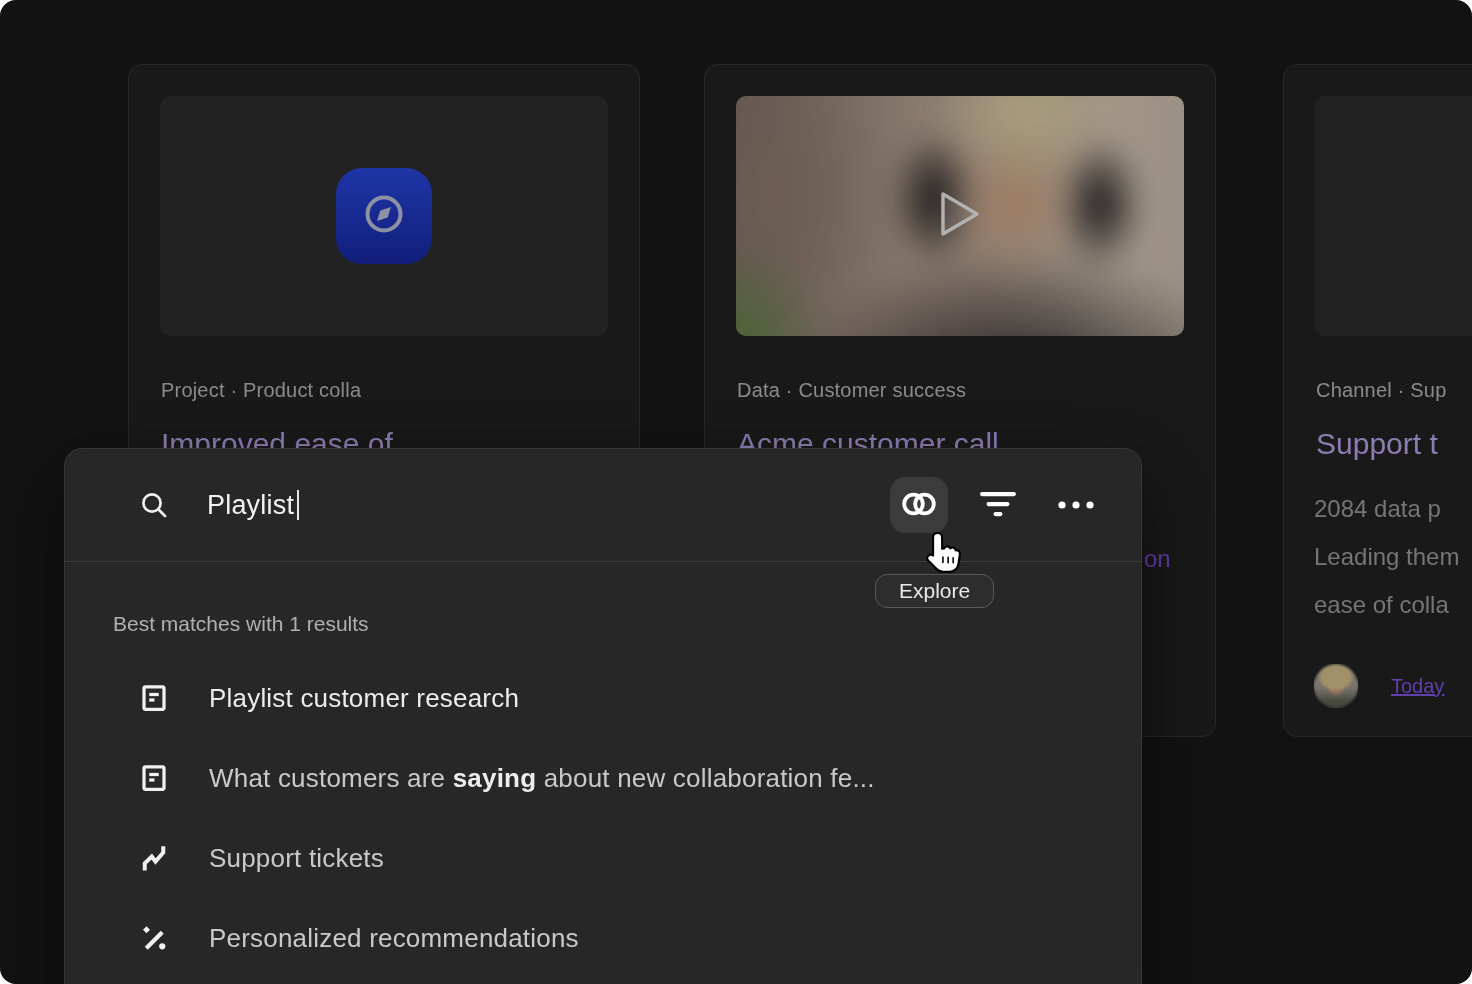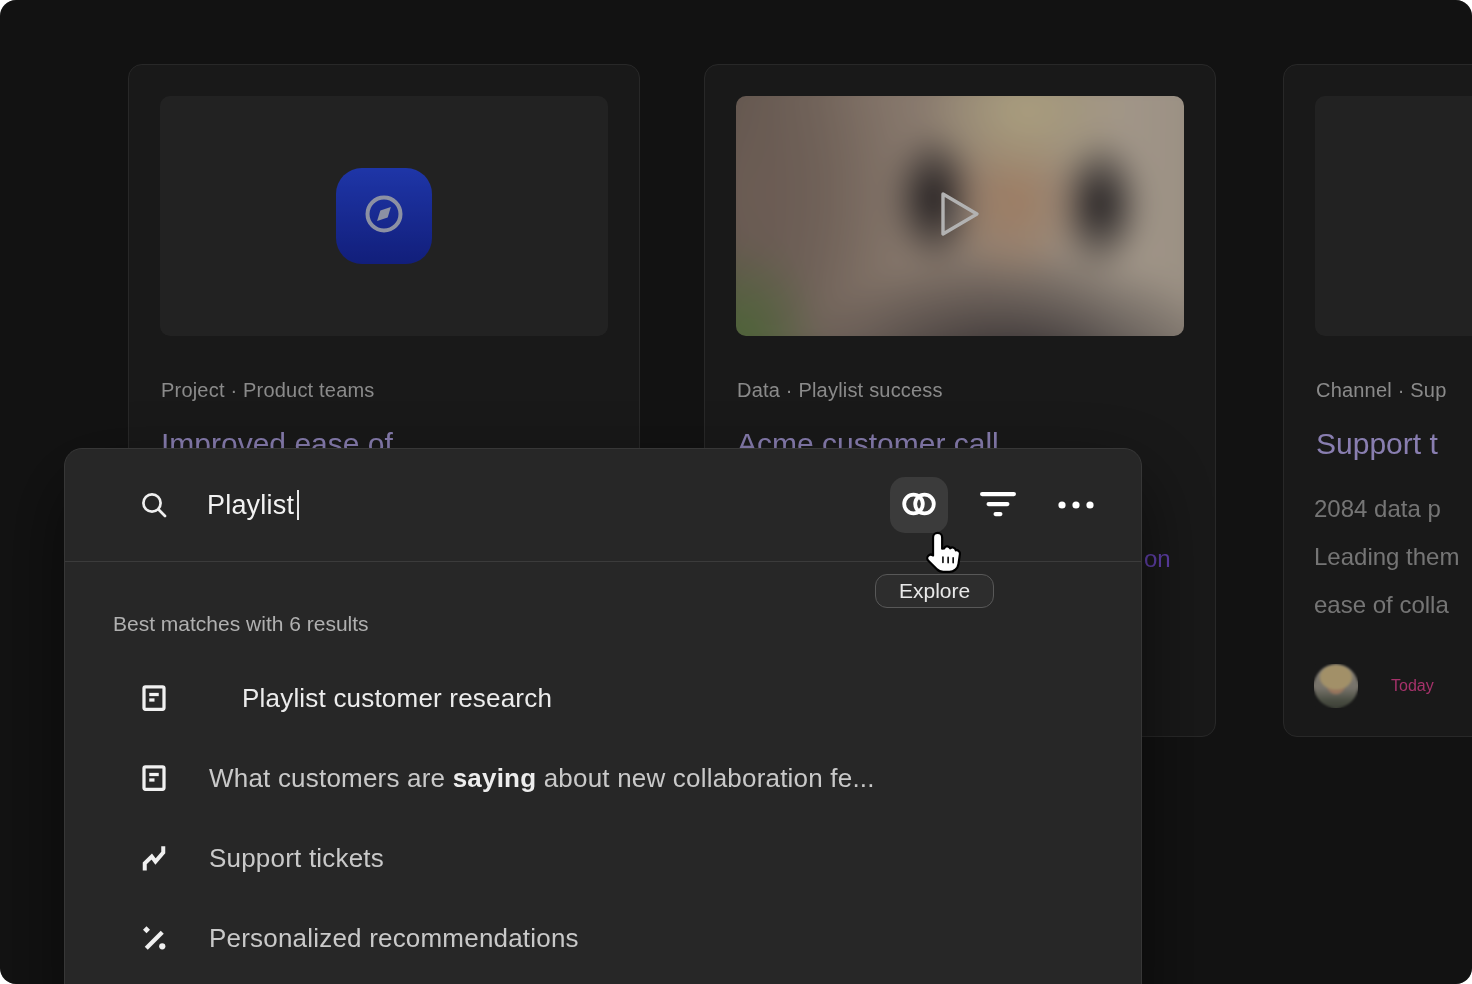--- a/index.html
+++ b/index.html
@@ -40,21 +40,21 @@
 
   .body-lines { position:absolute; left:30px; top:420px; font-size:24px; line-height:48px;
                 color:#a8a8a8; white-space:nowrap; }
   .meta-row { position:absolute; left:30px; top:598px; height:46px; display:flex; align-items:center; gap:33px; }
   .avatar { width:44px; height:44px; border-radius:50%; overflow:hidden; position:relative;
     background:
       radial-gradient(26px 20px at 50% 30%, #e8cf96 0 58%, rgba(232,207,150,0) 66%),
       radial-gradient(15px 17px at 50% 44%, #d8a886 0 58%, rgba(216,168,134,0) 70%),
       linear-gradient(180deg,#bab4a7 0%,#aaa498 55%,#6b7060 82%,#575b4e 100%); }
   .avatar::after { content:""; position:absolute; inset:0; backdrop-filter:blur(1px); }
-  .meta-time { font-size:16px; color:#ec4899; }
+  .meta-time { font-size:20px; color:#8b5cf6;text-decoration:underline; }
 
   
   .scrim { position:absolute; inset:0; background:rgba(0,0,0,0.30); }
 
   
   .panel { position:absolute; left:64px; top:448px; width:1078px; height:580px; box-sizing:border-box;
            background:#272727; border:1px solid #373737; border-radius:18px;
            box-shadow:0 30px 80px rgba(0,0,0,.55); }
   .search-row { display:flex; align-items:center; height:112px; padding:0 46px 0 74px; }
   .q-icon { display:flex; margin-right:38px; }
@@ -66,21 +66,21 @@
   .filter-btn { width:38px; margin-right:40px; }
   .more-btn { width:38px; }
   .divider { position:absolute; left:0; right:0; top:112px; height:1px; background:#3b3b3b; }
 
   .results { position:absolute; left:0; right:0; top:113px; }
   .results-label { margin:50px 0 0 48px; font-size:21px; line-height:24px; color:#b0b0b0; }
   .rows { margin-top:22px; }
   .row { display:flex; align-items:center; height:80px; padding-left:74px; cursor:pointer; }
   .row-icon { width:30px; margin-right:40px; display:flex; }
   .row-text { font-size:26px; color:#c9c9c9; letter-spacing:.2px; white-space:nowrap; }
-  .row-text.bright { color:#ececec;margin-left:33px; }
+  .row-text.bright { color:#ececec; }
   .match { color:#ededed; font-weight:600; }
 
   
   .tooltip { position:absolute; left:875px; top:574px; height:34px; padding:0 23px; box-sizing:border-box;
              display:flex; align-items:center; background:#2d2d2d; border:1.5px solid #585858;
              border-radius:12px; font-size:21px; color:#e8e8e8; }
   .cursor { position:absolute; left:923px; top:531px; pointer-events:none; }
 </style>
 </head>
 <body>
@@ -91,34 +91,34 @@
     <div class="thumb">
       <div class="app-icon">
         <span>
           <svg width="46" height="46" viewBox="0 0 24 24">
             <circle cx="12" cy="12" r="8.6" fill="none" stroke="#c9d0ea" stroke-width="2.1"></circle>
             <path d="M8.4 15.6 L13.9 13.8 L15.6 8.4 L10.1 10.2 Z" fill="#c9d0ea"></path>
           </svg>
         </span>
       </div>
     </div>
-    <div class="category">Project · Product teams</div>
+    <div class="category">Project · Product colla</div>
     <div class="cardtitle">Improved ease of</div>
   </div>
 
   <div class="card card-video">
     <div class="thumb">
       <div class="photo"></div>
       <span class="play">
         <svg width="42" height="48" viewBox="0 0 42 48">
           <path d="M4 4 L38 24 L4 44 Z" fill="rgba(255,255,255,0.15)" stroke="#ffffff" stroke-width="3.4" stroke-linejoin="round"></path>
         </svg>
       </span>
     </div>
-    <div class="category">Data · Playlist success</div>
+    <div class="category">Data · Customer success</div>
     <div class="cardtitle">Acme customer call</div>
     <div class="frag-on">on</div>
   </div>
 
   <div class="card card-channel">
     <div class="thumb"></div>
     <div class="category">Channel · Sup</div>
     <div class="cardtitle">Support t</div>
     <div class="body-lines">
       <div>2084 data p</div>
@@ -168,21 +168,21 @@
             <circle cx="5" cy="5" r="3.6"></circle>
               <circle cx="19" cy="5" r="3.6"></circle>
               <circle cx="33" cy="5" r="3.6"></circle>
           </svg>
         </span>
       </button>
     </div>
     <div class="divider"></div>
 
     <div class="results">
-      <div class="results-label">Best matches with 6 results</div>
+      <div class="results-label">Best matches with 1 results</div>
       <div class="rows">
         <div class="row">
           <span class="row-icon">
             <svg width="30" height="30" viewBox="0 0 24 24" fill="none" stroke="#f0f0f0" stroke-width="2.6">
               <rect x="4" y="3" width="16" height="18" rx="1.2"></rect>
               <path d="M8.2 9.2 H15.8"></path>
                 <path d="M8.2 13.6 H12.4"></path>
             </svg>
           </span>
           <span class="row-text bright">Playlist customer research</span>

